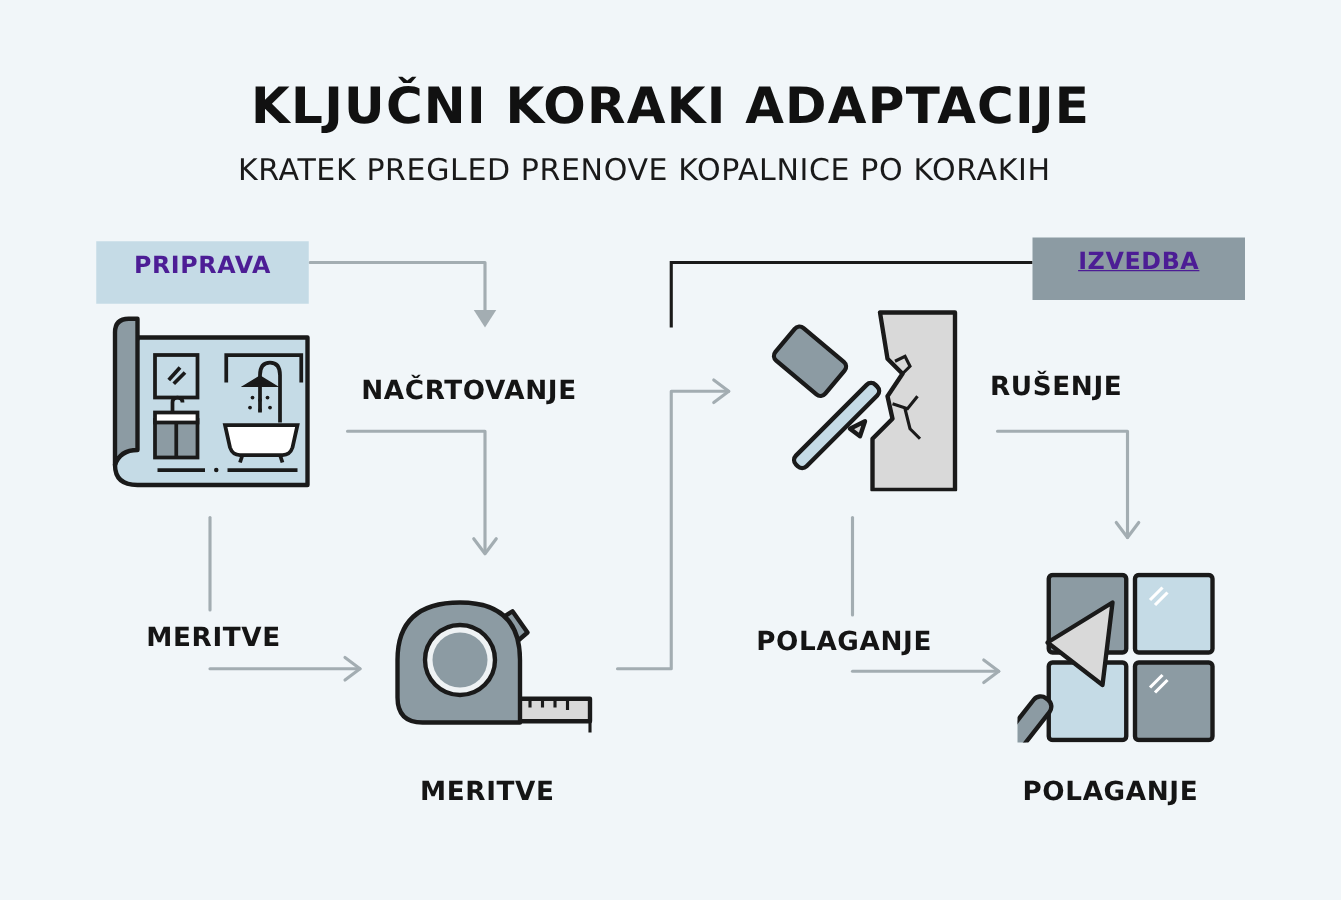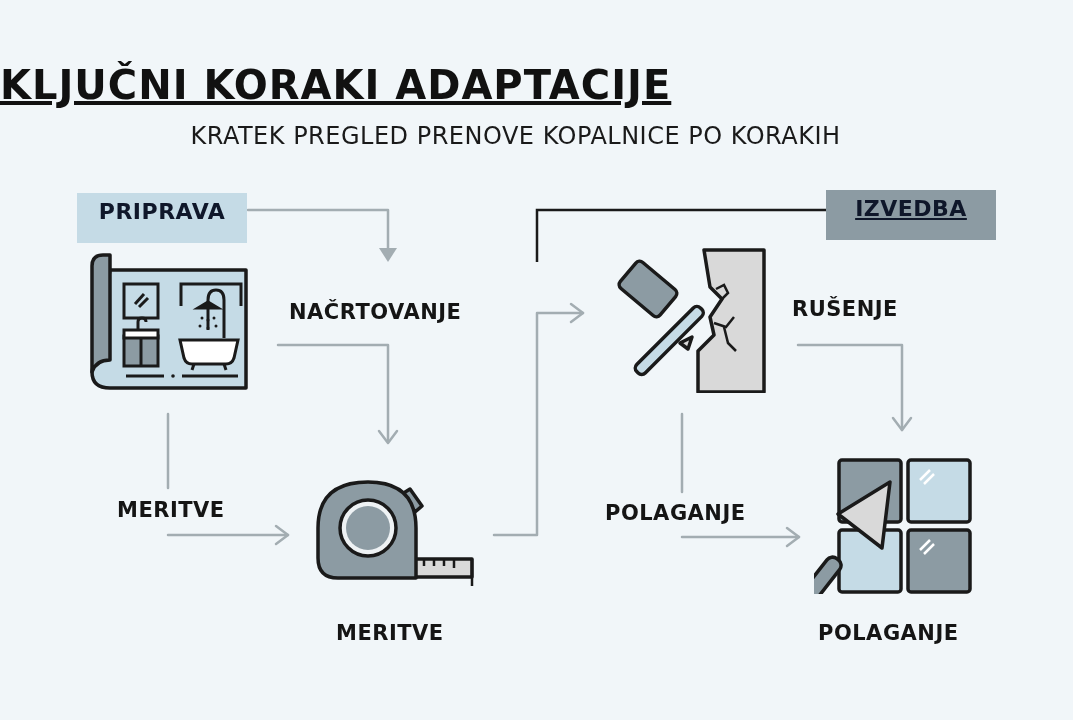--- a/index.html
+++ b/index.html
@@ -3,30 +3,30 @@
 <meta charset="utf-8">
 <style>
   html, body { margin:0; padding:0; }
   body {
     width:1073px; height:720px; overflow:hidden;
     background:#f1f6f9;
     font-family:"DejaVu Sans", "Liberation Sans", sans-serif;
     position:relative; color:#111;
   }
   .title {
-    position:absolute; left:0; width:1073px; top:62px; 
-    font-size:40px; font-weight:bold; letter-spacing:1px; color:#111;text-decoration:underline;
+    position:absolute; left:0; width:1073px; top:62px; text-align:center;
+    font-size:40px; font-weight:bold; letter-spacing:1px; color:#111;
   }
   .subtitle {
     position:absolute; left:0; width:1031px; top:122px; text-align:center;
     font-size:24px; font-weight:normal; letter-spacing:0.5px; color:#1a1a1a;
   }
   .phase {
-    position:absolute; height:50px; line-height:38px; font-size:22px; font-weight:bold;
-    color:#0f172a; letter-spacing:0.5px;
+    position:absolute; height:50px; line-height:38px; font-size:19px; font-weight:bold;
+    color:#4c1d95; letter-spacing:0.5px;
   }
   .phase-prep { left:77px; top:193px; width:170px; background:#c5dbe6; text-align:center; }
   .phase-exec { left:826px; top:190px; width:170px; background:#8c9ba3; text-align:center;text-decoration:underline; }
   .label {
     position:absolute; font-size:21px; font-weight:bold; color:#151515; letter-spacing:0.5px;
     white-space:nowrap;
     text-align:right;
   }
   svg.lines { position:absolute; left:0; top:0; }
   .icon { position:absolute; }

